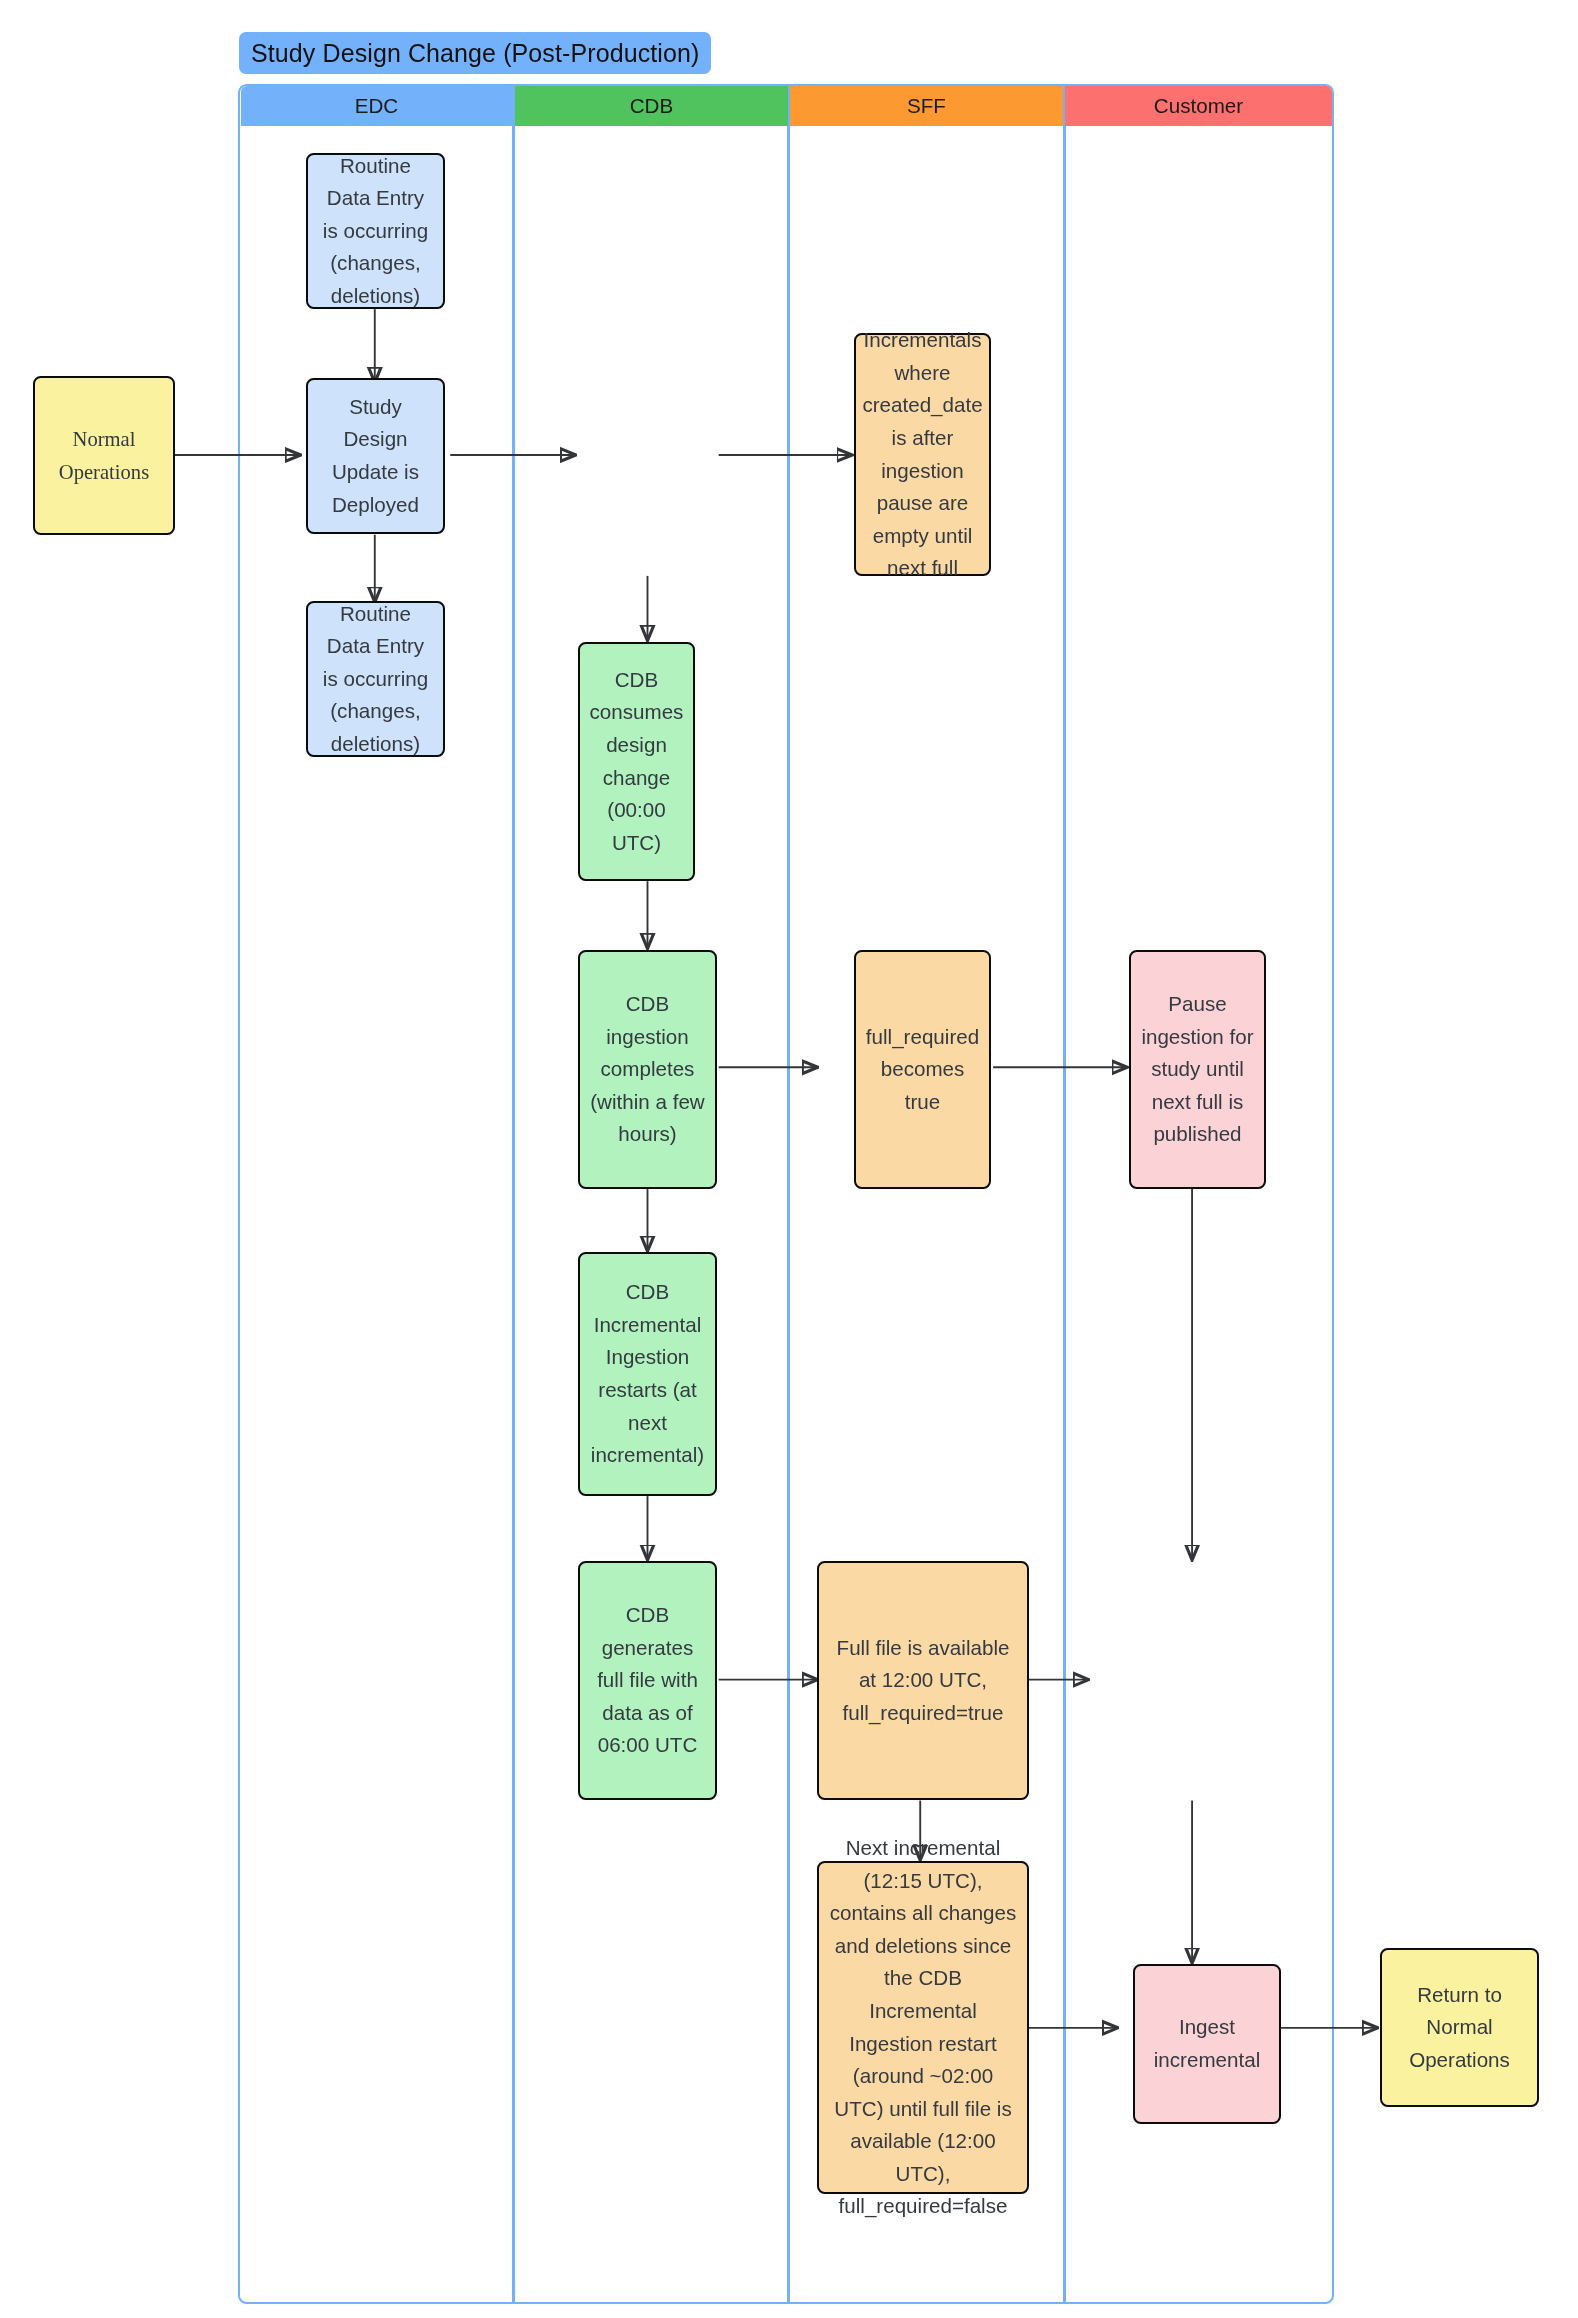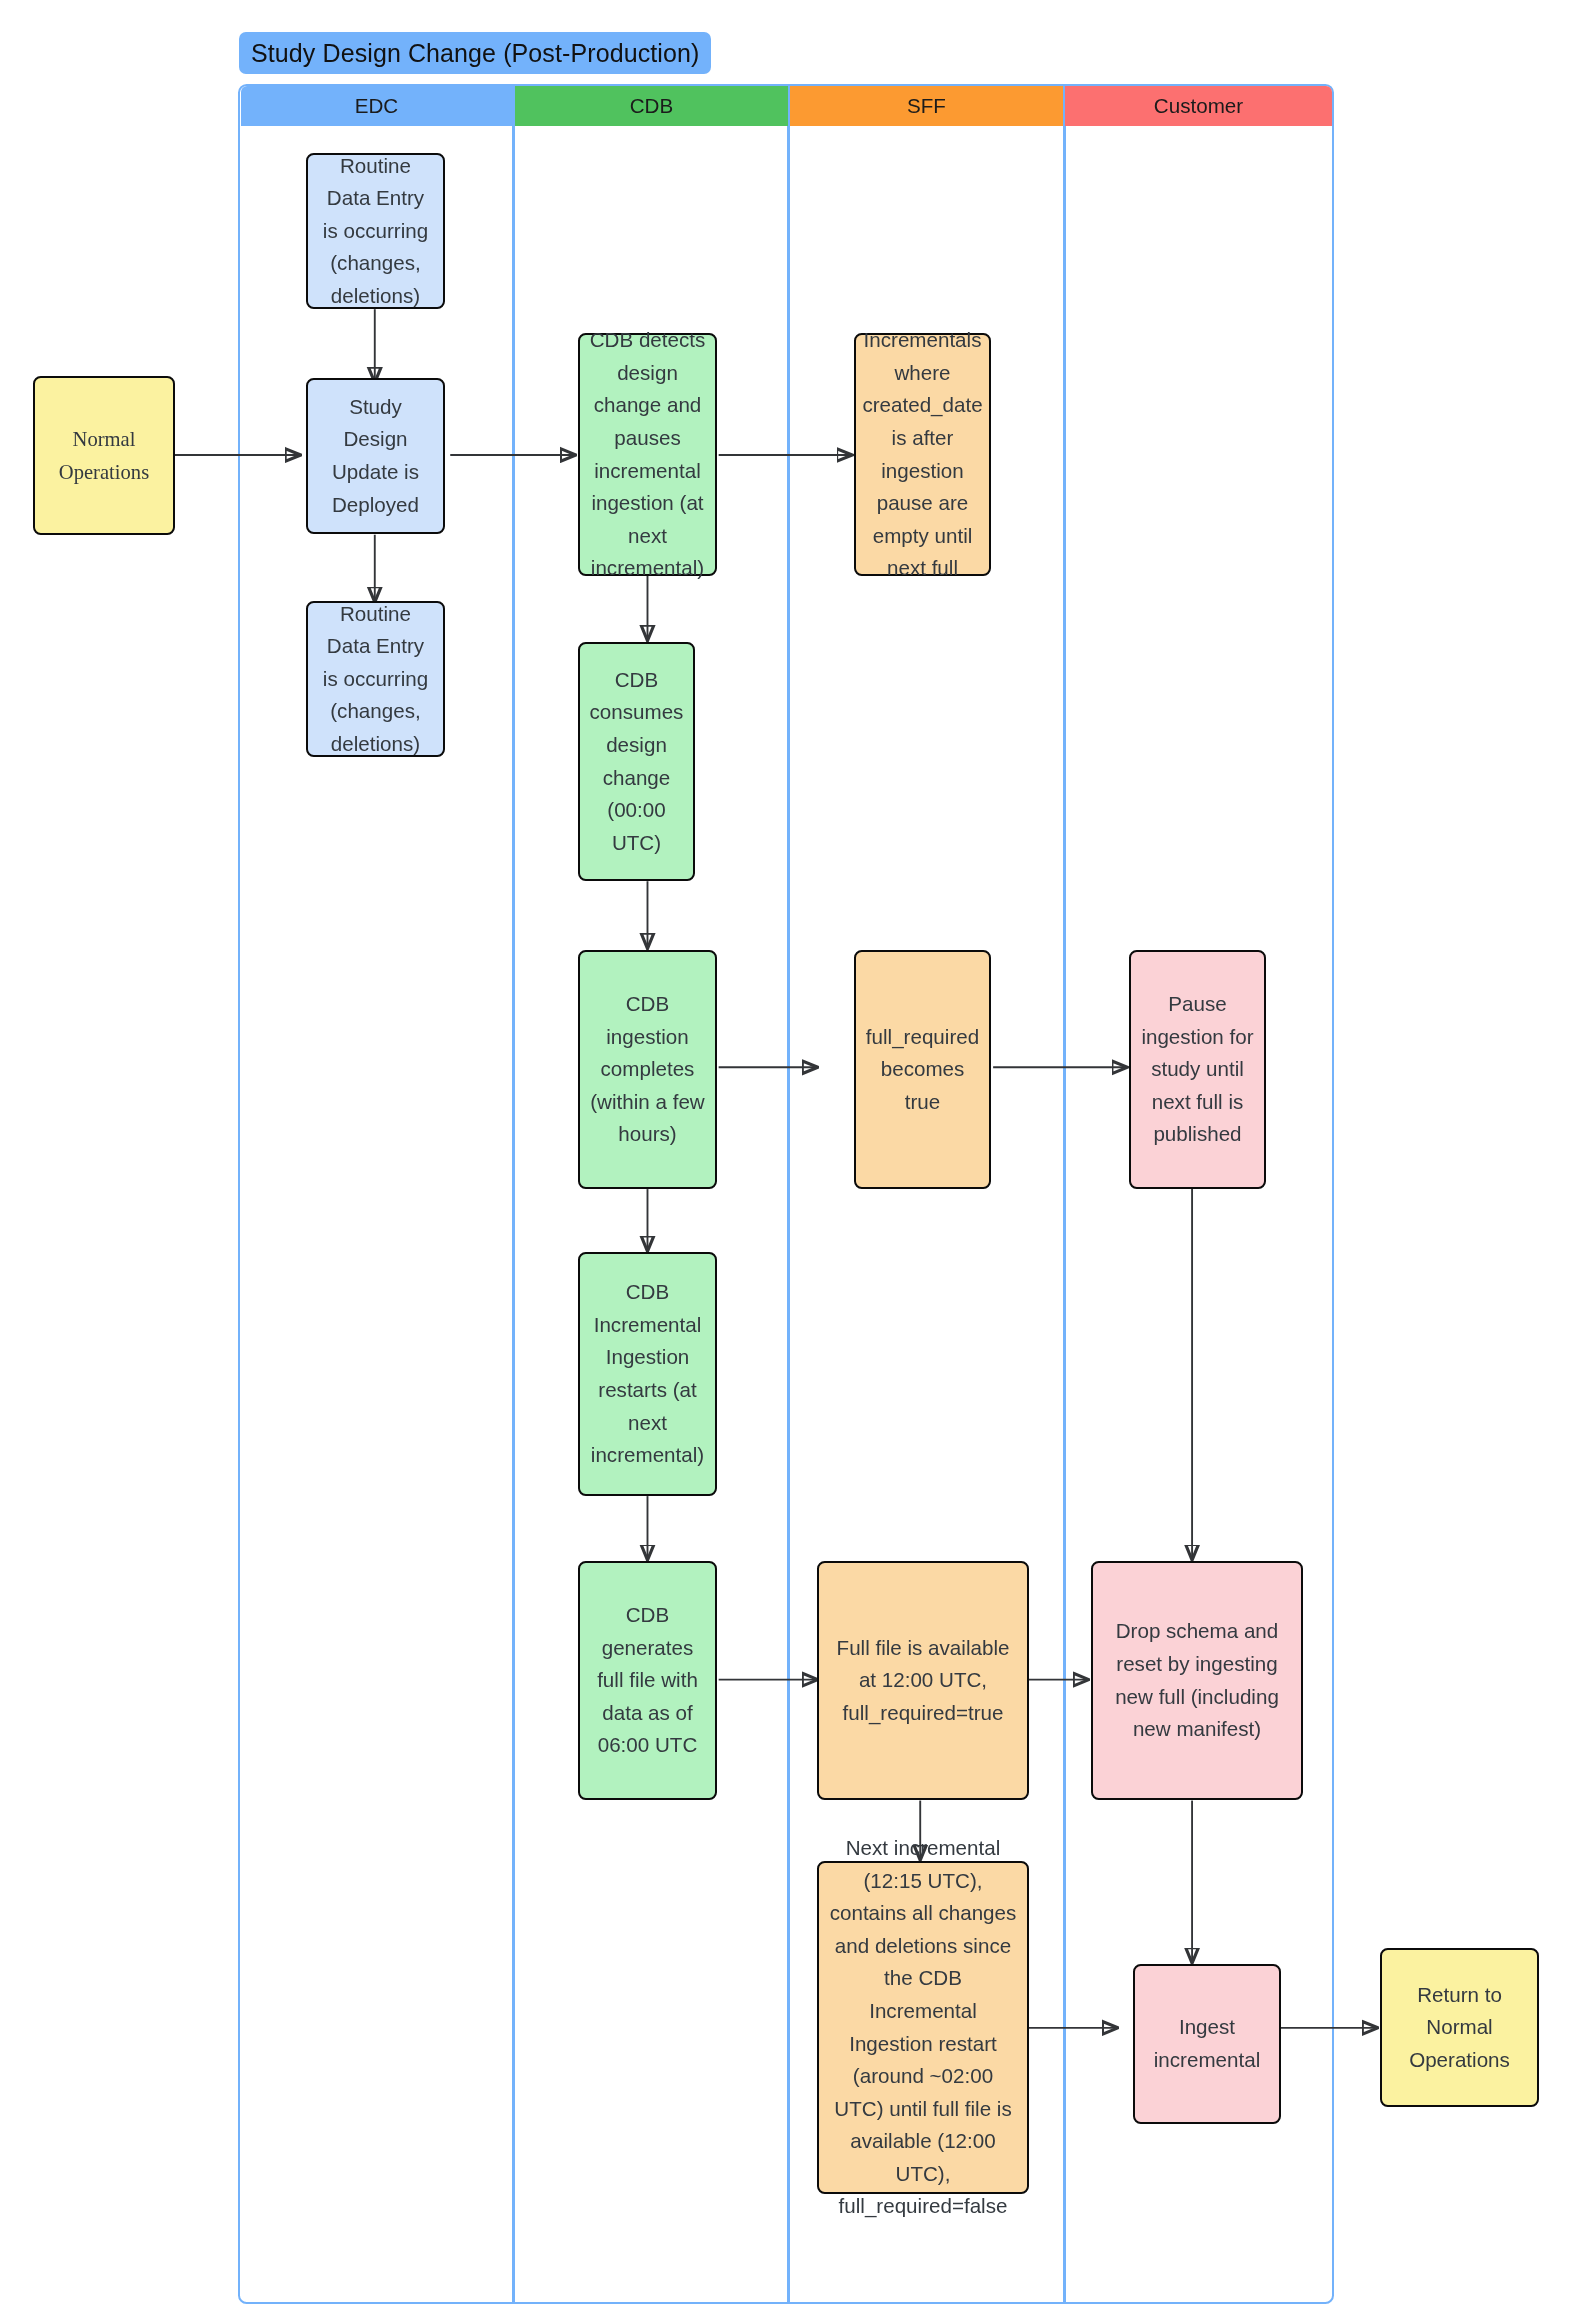--- a/index.html
+++ b/index.html
@@ -174,31 +174,29 @@
 
     <line x1="1478" y1="2364" x2="1605" y2="2364" marker-end="url(#arrow)"></line>
   </svg>
 
   <div class="node yellow" style="left:33px; top:376px; width:142px; height:159px;font-family:Liberation Serif, serif;">Normal Operations</div>
 
   <div class="node blue" style="left:306px; top:153px; width:139px; height:156px;">Routine Data Entry is occurring (changes, deletions)</div>
   <div class="node blue" style="left:306px; top:378px; width:139px; height:156px;">Study Design Update is Deployed</div>
   <div class="node blue" style="left:306px; top:601px; width:139px; height:156px;">Routine Data Entry is occurring (changes, deletions)</div>
 
-  <div class="node green" style="left:578px; top:333px; width:139px; height:243px;">CDB detects design change and pauses incremental ingestion (at next incremental)</div>
   <div class="node green" style="left:578px; top:642px; width:117px; height:239px;">CDB consumes design change (00:00 UTC)</div>
   <div class="node green" style="left:578px; top:950px; width:139px; height:239px;">CDB ingestion completes (within a few hours)</div>
   <div class="node green" style="left:578px; top:1252px; width:139px; height:244px;">CDB Incremental Ingestion restarts (at next incremental)</div>
   <div class="node green" style="left:578px; top:1561px; width:139px; height:239px;">CDB generates full file with data as of 06:00 UTC</div>
 
   <div class="node orange" style="left:854px; top:333px; width:137px; height:243px;">Incrementals where created_date is after ingestion pause are empty until next full</div>
   <div class="node orange" style="left:854px; top:950px; width:137px; height:239px;">full_required becomes true</div>
   <div class="node orange" style="left:817px; top:1561px; width:212px; height:239px;">Full file is available at 12:00 UTC, full_required=true</div>
   <div class="node orange" style="left:817px; top:1861px; width:212px; height:333px;">Next incremental (12:15 UTC), contains all changes and deletions since the CDB Incremental Ingestion restart (around ~02:00 UTC) until full file is available (12:00 UTC), full_required=false</div>
 
   <div class="node pink" style="left:1129px; top:950px; width:137px; height:239px;text-align:center;">Pause ingestion for study until next full is published</div>
-  <div class="node pink" style="left:1091px; top:1561px; width:212px; height:239px;">Drop schema and reset by ingesting new full (including new manifest)</div>
   <div class="node pink" style="left:1119px; top:1964px; width:148px; height:160px;margin-left:14px;">Ingest incremental</div>
 
   <div class="node yellow" style="left:1380px; top:1948px; width:159px; height:159px;">Return to Normal Operations</div>
 
 </div>
 
 
 </body></html>

